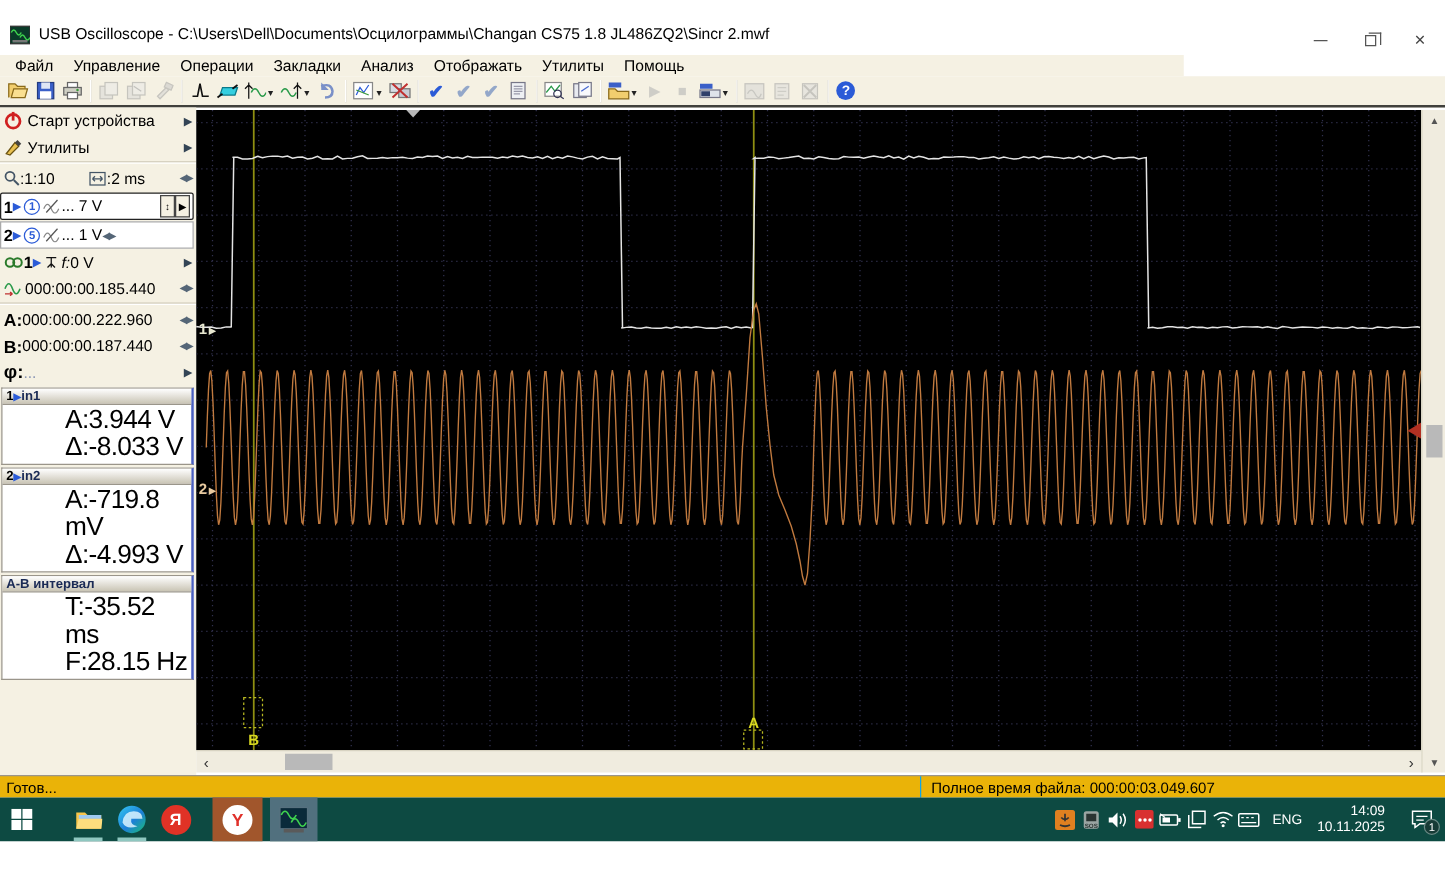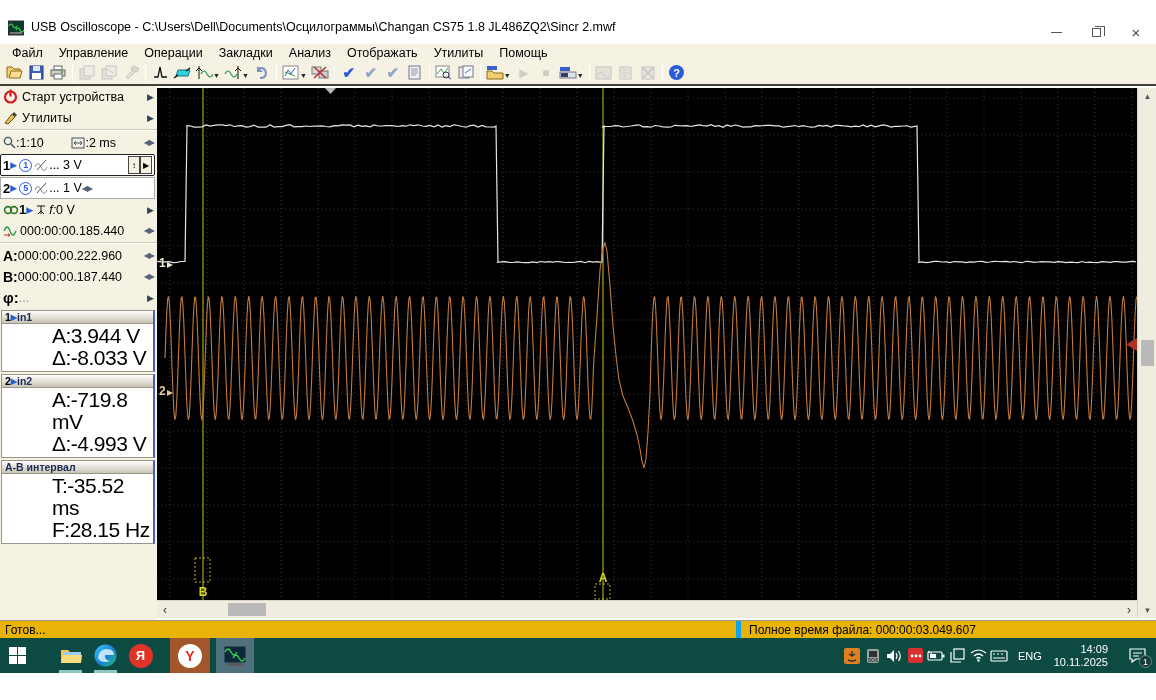--- a/index.html
+++ b/index.html
@@ -12,21 +12,21 @@
               display:flex; align-items:flex-start; padding-left:8px; font-size:12.5px; }
   .titlebar .appico { width:16px; height:16px; margin-right:7px; flex:0 0 auto; }
   .wincontrols { position:absolute; right:0; top:0; height:24px; display:flex; }
   .wbtn { width:40px; height:24px; display:flex; align-items:center; justify-content:center; color:#444; }
   .wbtn .mini { width:11px; height:1px; background:#555; }
   .wbtn .rest { width:9px; height:9px; border:1px solid #555; position:relative; }
   .wbtn .rest::before { content:""; position:absolute; left:2px; top:-3px; width:9px; height:9px; border:1px solid #555; border-left:none; border-bottom:none; }
   .wbtn.close { font-size:15px; }
 
   
-  .menubar { position:absolute; left:0; top:44px; width:1156px; height:17px; background:#f5f1e3;
+  .menubar { position:absolute; left:0; top:44px; width:947px; height:17px; background:#f5f1e3;
              display:flex; align-items:center; font-size:12.5px; padding-left:4px; }
   .menubar span { padding:1px 8px; }
 
   
   .toolbar { position:absolute; left:0; top:61px; width:1156px; height:25px; background:#f5f1e3;
              border-bottom:2px solid #40403c; display:flex; align-items:center; padding-left:3px; }
   .tbi { width:22px; height:21px; display:flex; align-items:center; justify-content:center; flex:0 0 auto; }
   .tbi.dis { opacity:.45; filter:grayscale(.8); }
   .tbsep { width:1px; height:18px; background:#b9b4a2; border-right:1px solid #fff; margin:0 3px; flex:0 0 auto; }
   .dd { font-size:7px; color:#222; margin:6px 2px 0 -2px; }
@@ -65,21 +65,21 @@
   .vscroll .sarr { position:absolute; left:0; width:19px; height:16px; color:#555; font-size:8px; display:flex; align-items:center; justify-content:center; }
   .vthumb { position:absolute; left:3px; top:252px; width:13px; height:26px; background:#b9b9b9; }
   .hscroll { position:absolute; left:157px; top:600px; width:980px; height:18px; background:#f0ecdf; border-top:1px solid #d8d3c2; }
   .hscroll .sarr { position:absolute; top:0; width:16px; height:18px; color:#333; font-size:12px; display:flex; align-items:center; justify-content:center; }
   .hthumb { position:absolute; left:71px; top:2px; width:38px; height:13px; background:#b9b9b9; }
 
   
   .statusbar { position:absolute; left:0; top:620px; width:1156px; height:18px; background:#eab308;
                border-top:1px solid #9a958a; font-size:12px; display:flex; align-items:center; }
   .statusbar .sleft { padding-left:5px; flex:1; }
-  .statusbar .sright { width:420px; border-left:5px solid #0ea5e9; height:100%; display:flex; align-items:center; padding-left:8px; }
+  .statusbar .sright { width:420px; border-left:1px solid #0ea5e9; height:100%; display:flex; align-items:center; padding-left:8px; }
 
   
   .taskbar { position:absolute; left:0; top:638px; width:1156px; height:35px; background:#0d4a42; display:flex; align-items:center; }
   .tbtn { width:35px; height:35px; display:flex; align-items:center; justify-content:center; position:relative; flex:0 0 auto; }
   .tbtn .runline { position:absolute; bottom:0; left:6px; right:6px; height:3px; background:#8fc7c0; }
   .tile-y { background:#a1562c; }
   .tile-scope { background:#51707e; }
   .circle-ico { width:24px; height:24px; border-radius:50%; display:flex; align-items:center; justify-content:center; font-weight:bold; }
   .tray { margin-left:auto; display:flex; align-items:center; height:36px; }
   .trayico { width:21px; height:35px; display:flex; align-items:center; justify-content:center; flex:0 0 auto; }
@@ -324,21 +324,21 @@
     </div>
 
     <div class="chrow">
       <span class="bignum">1</span>
       <span class="arr" style="color:#2b5bd7">▶</span>
       <span class="circnum">1</span>
       <svg width="15" height="12" viewBox="0 0 15 12">
         <path d="M1 8 q3 -7 6 0 t6 0" stroke="#888" fill="none"></path>
           <path d="M12 1 L3 11" stroke="#555"></path>
         </svg>
-      <span>... 3 V</span>
+      <span>... 7 V</span>
       <span class="chbtns">
         <span class="chbtn">↕</span>
         <span class="chbtn">▶</span>
       </span>
     </div>
 
     <div class="chrow ch2">
       <span class="bignum">2</span>
       <span class="arr" style="color:#2b5bd7">▶</span>
       <span class="circnum">5</span>

